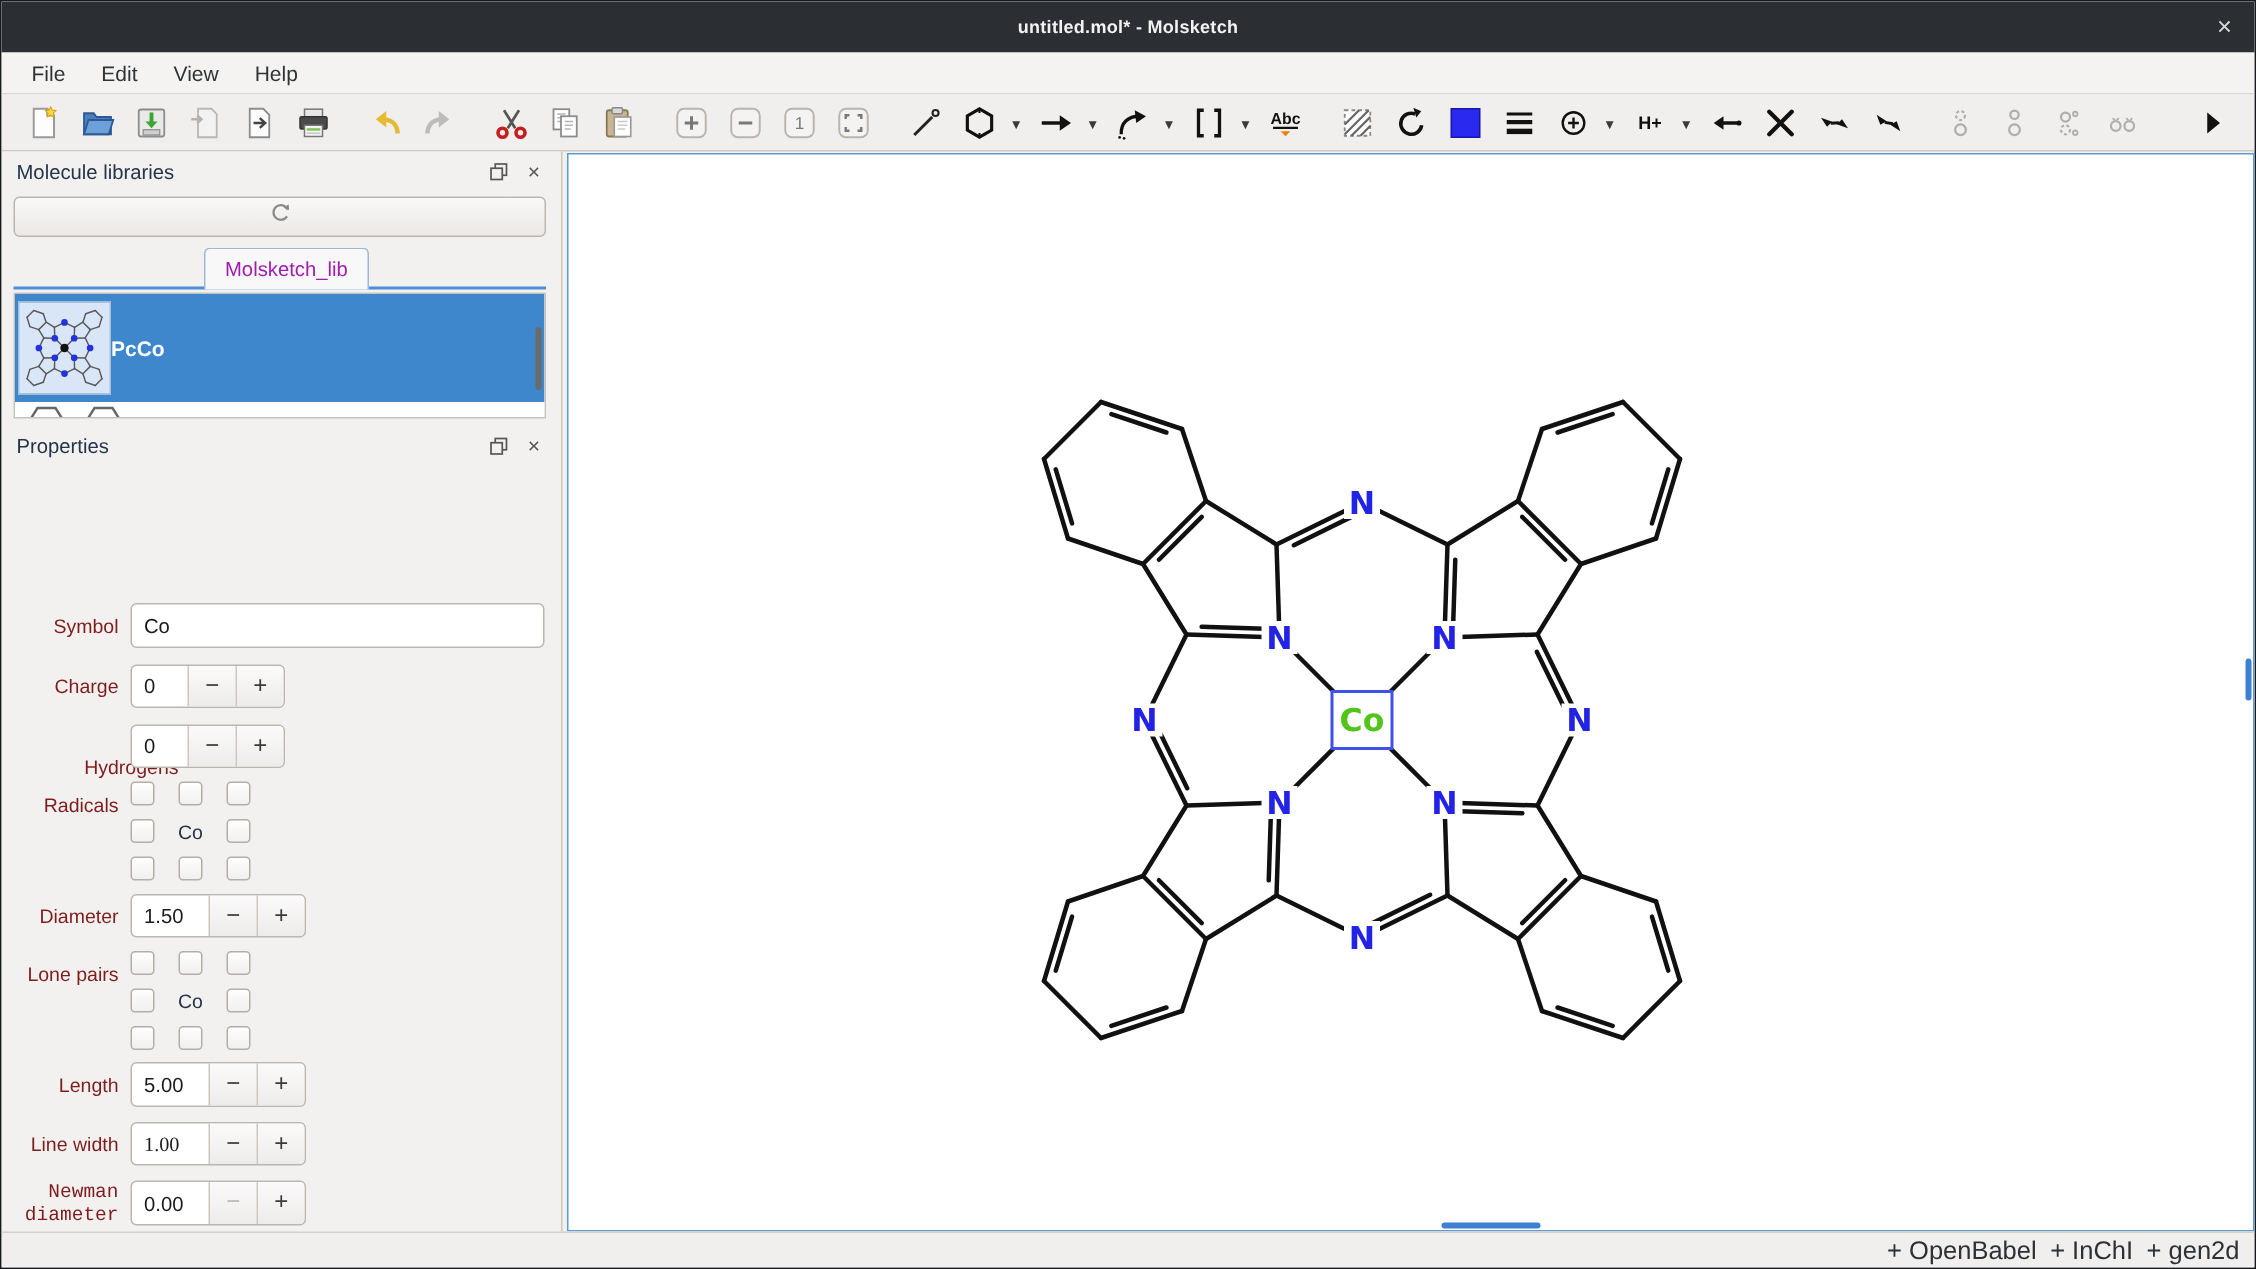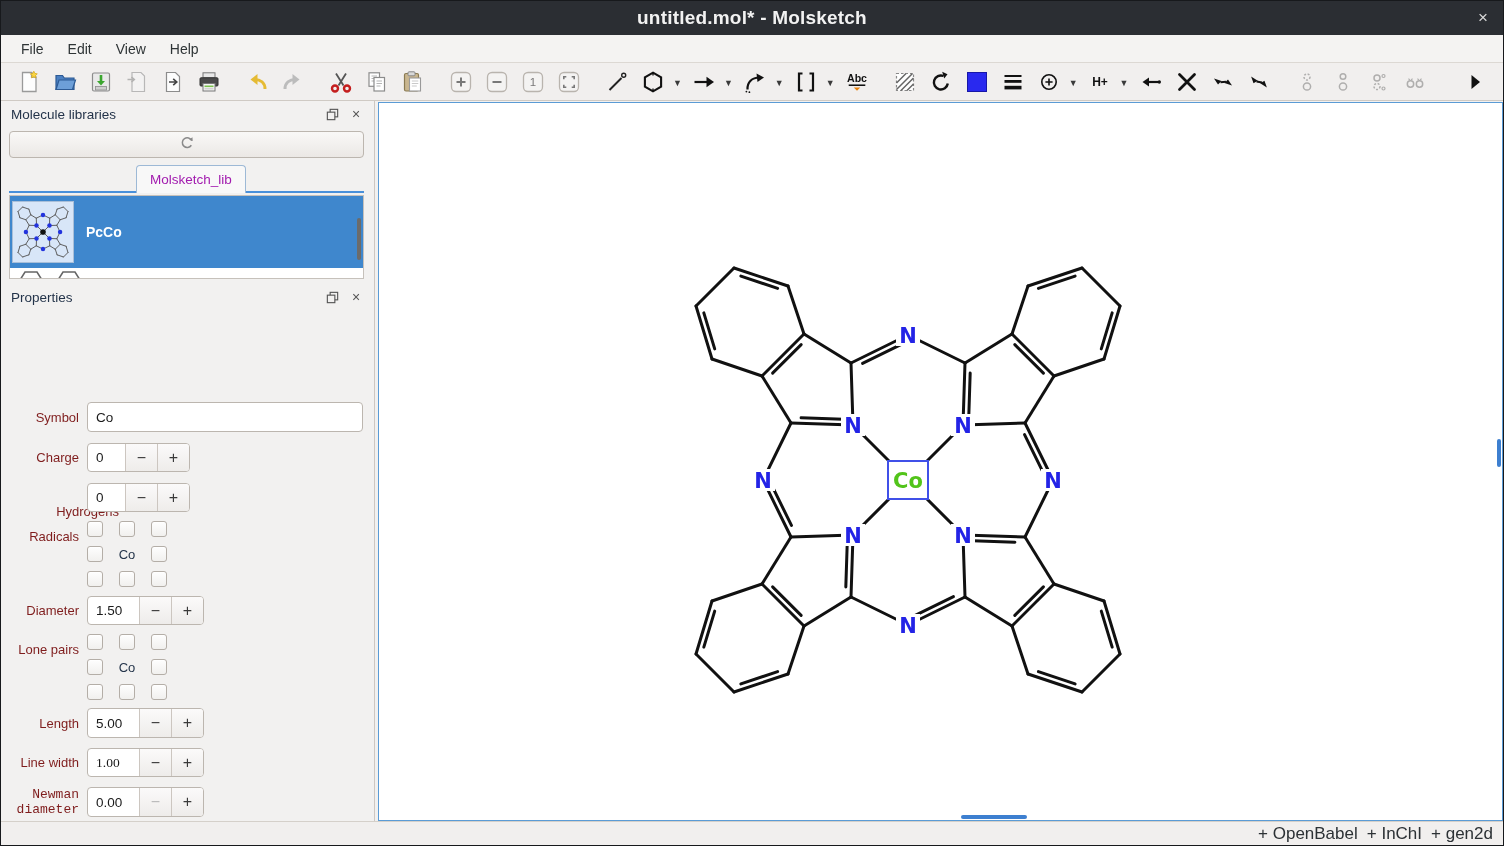--- a/index.html
+++ b/index.html
@@ -7,21 +7,21 @@
   #window {
     position:relative; width:1504px; height:846px; overflow:hidden;
     font-family:"Liberation Sans", sans-serif; background:#f2f1f0;
     border:1px solid #17191c;
   }
   
   .titlebar {
     position:absolute; top:0; left:0; right:0; height:34px;
     background:#2b2e33; display:flex; align-items:center; justify-content:center;
   }
-  .titlebar .title { color:#f2f2f2; font-size:19px; font-weight:600; letter-spacing:.2px; }
+  .titlebar .title { color:#f2f2f2; font-size:12px; font-weight:600; letter-spacing:.2px; }
   .titlebar .closebtn {
     position:absolute; right:10px; top:7px; width:20px; height:20px;
     color:#d8d8d8; font-size:17px; line-height:20px; text-align:center; cursor:default;
   }
   
   .menubar {
     position:absolute; top:34px; left:0; right:0; height:28px;
     background:#f4f3f2; border-bottom:1px solid #dcd8d3;
     display:flex; align-items:center; padding-left:8px;
   }
@@ -62,21 +62,21 @@
     border-radius:4px 4px 0 0; display:flex; align-items:center;
     font-size:13.5px; color:#a21caf;
   }
   .liblist {
     position:absolute; left:8px; right:10px; top:94px; height:84px;
     background:#fff; border:1px solid #c6c1bb; overflow:hidden;
   }
   .librow { height:72px; background:#3f87cd; display:flex; align-items:center; position:relative; }
   .libthumb { width:62px; height:62px; margin-left:2px; background:#d8e6f8; border:1px solid #a9bfd9; flex:none; }
   .libthumb svg { width:100%; height:100%; display:block; }
-  .liblabel { color:#fff; font-size:14px; font-weight:bold; margin-left:12px; }
+  .liblabel { color:#fff; font-size:14px; font-weight:bold; margin-left:0; }
   .librow-partial { height:12px; background:#fff; position:relative; }
   .librow-partial svg { position:absolute; left:4px; top:1px; }
   .libscroll { position:absolute; right:2px; top:22px; width:4px; height:42px; background:#6b6b6b; border-radius:2px; }
   
   .plabel { position:absolute; left:0; width:78px; text-align:right; font-size:13px; color:#7f1d1d; line-height:15px; }
   .field {
     position:absolute; background:#fff; border:1px solid #bcb6af; border-radius:4px;
     font-size:13.5px; color:#1a1a1a; padding-left:8px; outline:none;
     font-family:"Liberation Sans",sans-serif;
   }

